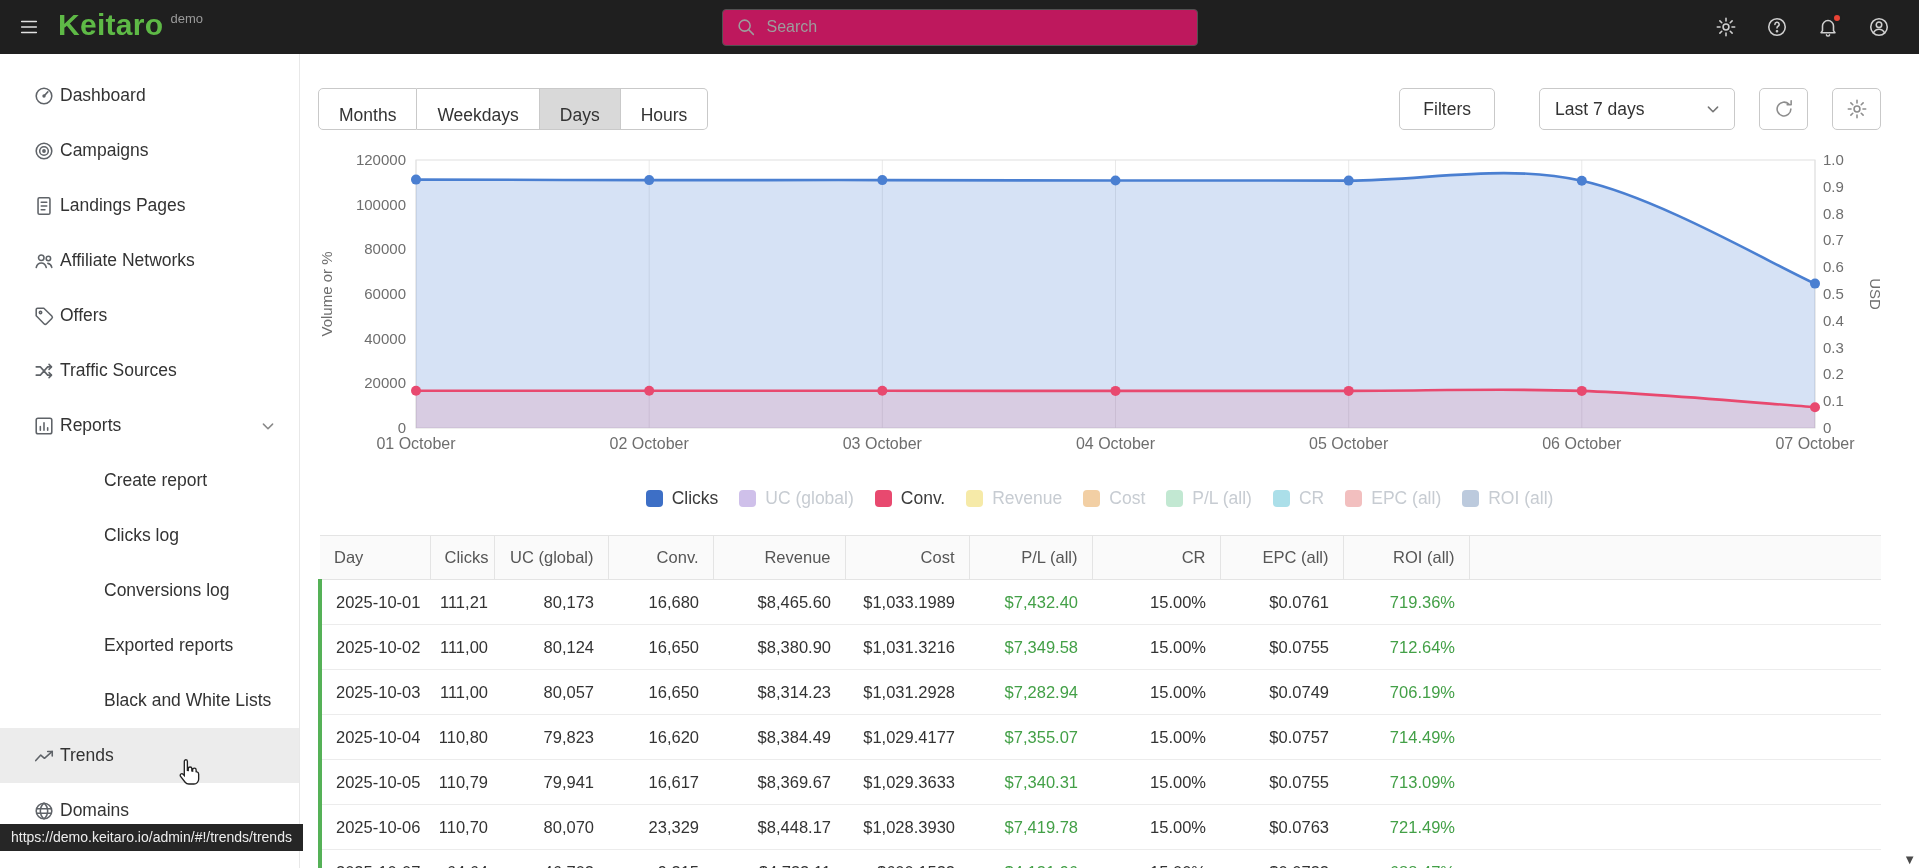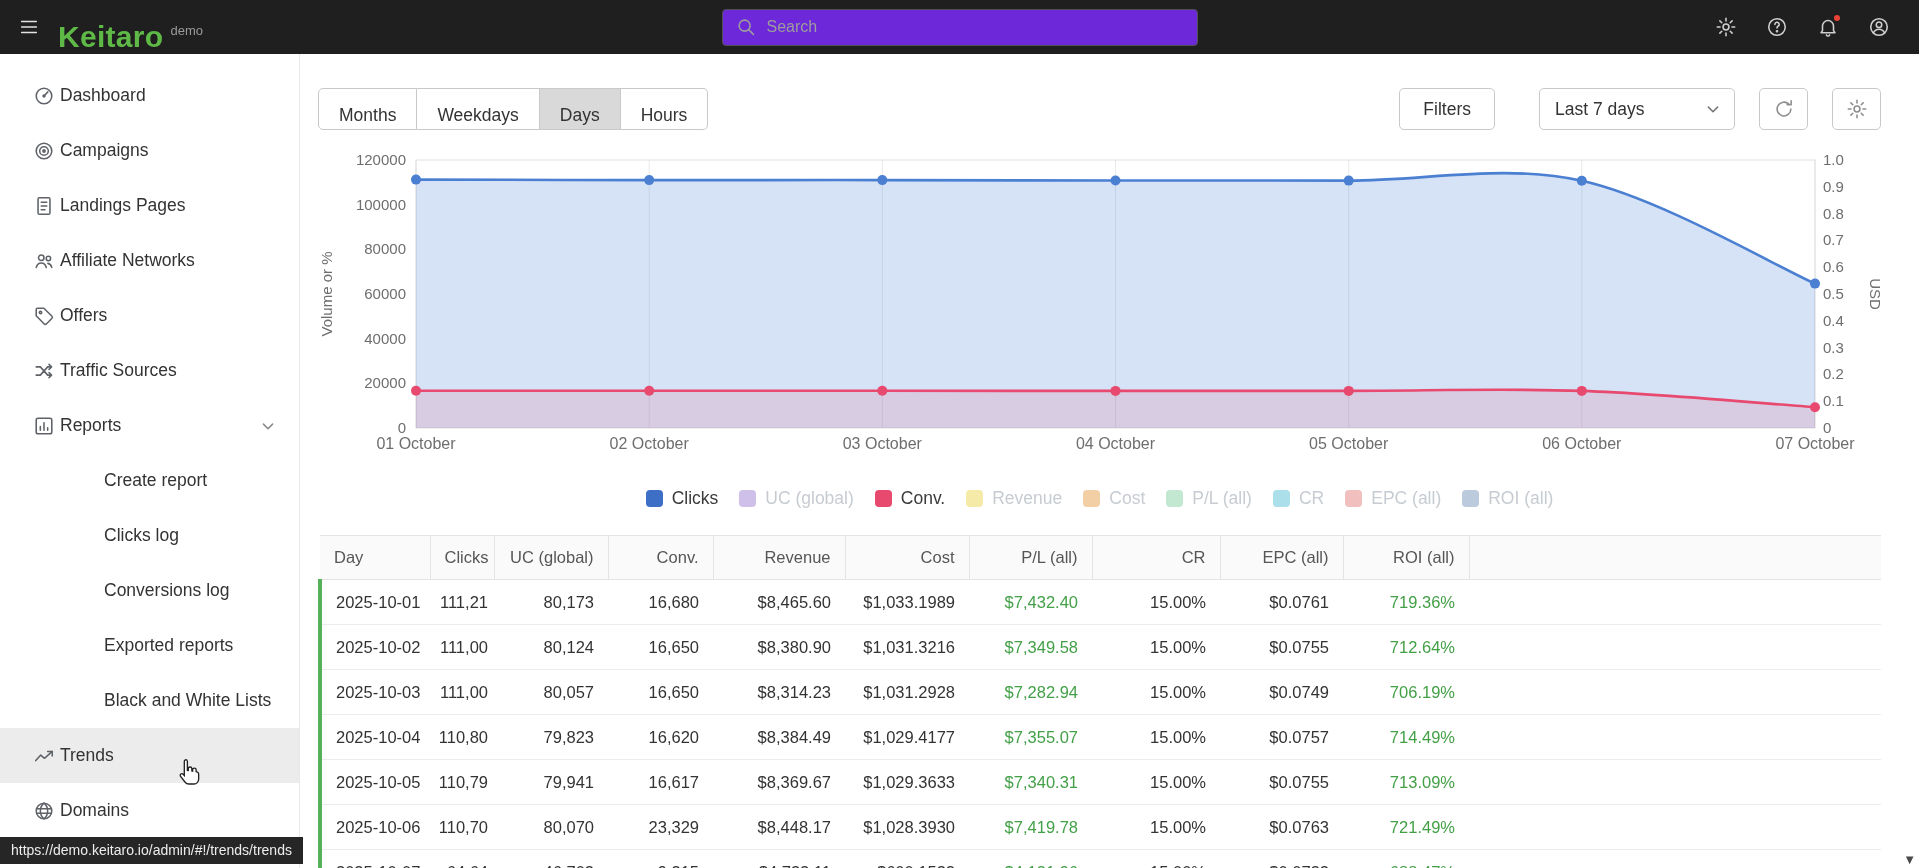--- a/index.html
+++ b/index.html
@@ -4,26 +4,26 @@
 <style>
   *{margin:0;padding:0;box-sizing:border-box}
   html,body{width:1919px;height:868px;overflow:hidden;background:#fff;
     font-family:"Liberation Sans",sans-serif;color:#333}
 
   
   .topbar{position:fixed;top:0;left:0;right:0;height:54px;background:#1f1f1f;
     display:flex;align-items:center;z-index:30}
   .hamburger{width:58px;height:54px;display:flex;align-items:center;justify-content:center;
     color:#e2e2e2;cursor:pointer}
-  .brand{display:flex;align-items:flex-start;height:54px;padding-top:22px}
+  .brand{display:flex;align-items:flex-start;height:54px;padding-top:10px}
   .logo{color:#5eb946;font-size:30px;font-weight:700;letter-spacing:.3px;line-height:1;cursor:pointer}
   .env{color:#9a9a9a;font-size:13px;margin-left:7px;margin-top:1px}
   .searchwrap{position:absolute;left:0;right:0;top:0;height:54px;display:flex;
     align-items:center;justify-content:center;pointer-events:none}
-  .search{pointer-events:auto;width:476px;height:37px;background:#6d28d9;border:1px solid #515151;
+  .search{pointer-events:auto;width:476px;height:37px;background:#be185d;border:1px solid #515151;
     border-radius:4px;display:flex;align-items:center;padding:0 12px;gap:10px;color:#9d9d9d}
   .search-input{flex:1;background:transparent;border:none;outline:none;color:#ddd;
     font-size:16px;font-family:inherit}
   .search-input::placeholder{color:#9d9d9d}
   .topicons{margin-left:auto;display:flex;align-items:center;gap:14px;padding-right:22px;color:#cfcfcf}
   .tbtn{width:37px;height:37px;display:flex;align-items:center;justify-content:center;
     position:relative;cursor:pointer}
   .notif-dot{position:absolute;top:4px;right:4px;width:10px;height:10px;border-radius:50%;
     background:#e94335;border:2px solid #1f1f1f}
   .ic{display:flex;align-items:center;justify-content:center}
@@ -79,21 +79,21 @@
     padding:0 14px;white-space:nowrap;overflow:hidden}
   thead th:last-child{border-right:none}
   thead th.left{text-align:left}
   tbody td{height:45px;border-bottom:1px solid #ececec;text-align:right;padding:0 14px;
     color:#333;white-space:nowrap;overflow:hidden}
   tbody td.left{text-align:left;border-left:4px solid #55b157}
   tbody td.c-clicks{padding:0 6px}
   tbody td.green{color:#43a047}
 
   
-  .status-tip{position:fixed;left:0;bottom:4px;background:#262626;color:#ededed;font-size:14px;
+  .status-tip{position:fixed;left:0;bottom:17px;background:#262626;color:#ededed;font-size:14px;
     padding:5px 11px 6px;z-index:50;white-space:nowrap}
   .cursor{position:fixed;left:176px;top:758px;z-index:60;pointer-events:none}
   .scroll-corner{position:fixed;right:3px;bottom:1px;color:#4a4a4a;font-size:13px;z-index:55;cursor:pointer}
 </style>
 </head>
 <body>
 
 <header class="topbar">
   <div class="hamburger">
     <span class="ic">

